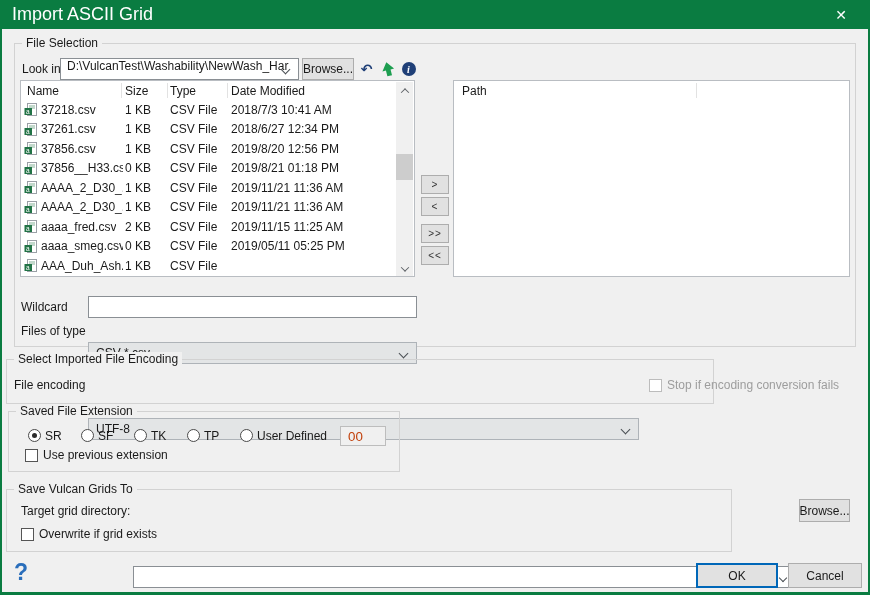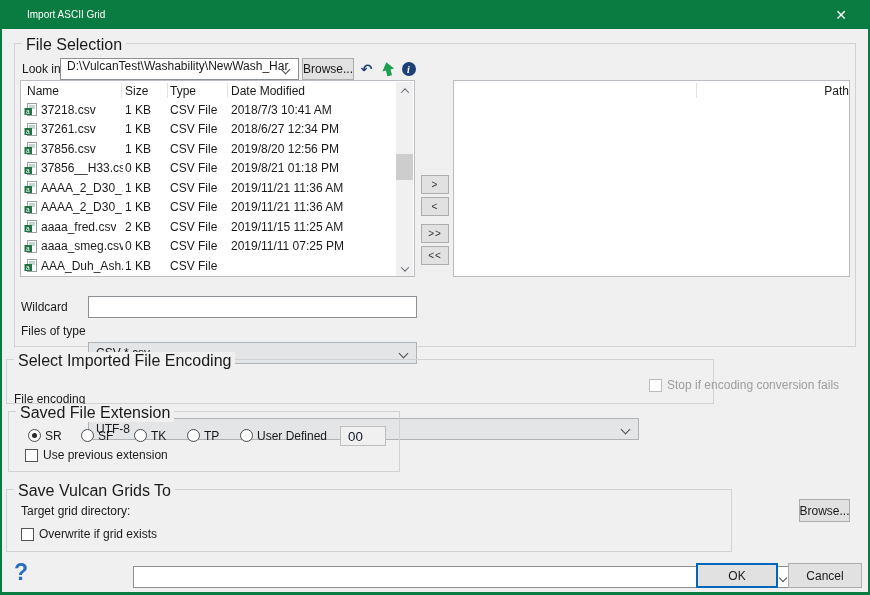--- a/index.html
+++ b/index.html
@@ -13,35 +13,35 @@
   *{ box-sizing:border-box; margin:0; padding:0; }
   html,body{ background:#444; font-family:"Liberation Sans","DejaVu Sans",sans-serif; }
   .dialog{
     position:relative; width:870px; height:595px; background:var(--green);
     overflow:hidden; font-size:12px; color:#1a1a1a;
   }
   .titlebar{
     position:absolute; left:0; top:0; width:870px; height:29px;
     background:var(--green); color:#fff; display:flex; align-items:center;
   }
-  .titlebar .title{ margin-left:27px; font-size:10px; }
+  .titlebar .title{ margin-left:12px; font-size:18px; }
   .titlebar .close{
     position:absolute; right:14px; top:0; height:29px; width:30px;
     display:flex; align-items:center; justify-content:center;
     color:#fff; font-size:14px; cursor:default;
   }
   .body{
     position:absolute; left:2px; top:29px; width:866px; height:563px;
     background:#f0f0f0;
   }
   .abs{ position:absolute; }
   .group{ position:absolute; border:1px solid #d2d2d2; }
   .group .glabel{
     position:absolute; top:-8px; left:7px; background:#f0f0f0; padding:0 4px;
-    font-size:16px; white-space:nowrap;
+    font-size:12px; white-space:nowrap;
   }
   .lbl{ line-height:22px; white-space:nowrap; }
   
   .tinput{
     background:#fff; border:1px solid #8a8f94; height:22px;
     padding:0 5px; line-height:20px;
   }
   .combo-white{
     background:#fff; border:1px solid #8a8f94; height:22px;
     display:flex; padding:0 22px 0 6px; position:relative;
@@ -88,21 +88,21 @@
   .schev.down{ transform:rotate(45deg) translate(-1px,-1px); }
   .sthumb{ position:absolute; left:0; width:17px; background:#cdcdcd; }
   
   .cb{ width:13px; height:13px; background:#fff; border:1px solid #555; display:inline-block; }
   .cb.disabled{ border-color:#bcbcbc; }
   .radio{ width:13px; height:13px; border:1px solid #4a4a4a; border-radius:50%; background:#fff; position:relative; display:inline-block; }
   .radio.sel::after{ content:""; position:absolute; left:3px; top:3px; width:5px; height:5px; border-radius:50%; background:#2b2b2b; }
   .ritem{ position:absolute; display:flex; align-items:center; gap:4px; height:15px; }
   .cbrow{ display:flex; align-items:center; gap:5px; position:absolute; }
   .graytext{ color:#9d9d9d; }
-  .dinput{ background:#f0f0f0; border:1px solid #bdbdbd; color:#0f172a; height:20px; line-height:18px; padding:0 7px; }
+  .dinput{ background:#f0f0f0; border:1px solid #bdbdbd; color:#c2410c; height:20px; line-height:18px; padding:0 7px; }
   
   .tool{ position:absolute; top:31px; width:17px; height:18px; display:flex; align-items:center; justify-content:center; }
   .undo{ color:var(--navy); font-family:"DejaVu Sans",sans-serif; font-size:14px; font-weight:bold; }
   .info{ width:14px; height:14px; border-radius:50%; background:var(--navy); color:#fff;
          font-size:10px; font-weight:bold; font-style:italic; display:flex; align-items:center; justify-content:center;
          font-family:"Liberation Serif","DejaVu Serif",serif; }
   .help{ color:var(--help-blue); font-size:23px; font-weight:bold; }
 </style>
 </head>
 <body>
@@ -259,21 +259,21 @@
                 <rect x="3.5" y="0.5" width="9" height="12" fill="#ffffff" stroke="#9aa0a6"></rect>
                 <rect x="5" y="2.5" width="6" height="1" fill="#217346" opacity="0.55"></rect>
                 <rect x="5" y="4.5" width="6" height="1" fill="#217346" opacity="0.55"></rect>
                 <rect x="0.5" y="5" width="7.5" height="7" fill="#217346"></rect>
                 <text x="2" y="10.7" font-size="6.5" fill="#ffffff" font-family="sans-serif">a</text>
               </svg>
               <span class="fname">aaaa_smeg.csv</span>
             </span>
             <span class="cell">0 KB</span>
             <span class="cell">CSV File</span>
-            <span class="cell">2019/11/11 07:25 PM</span>
+            <span class="cell">2019/05/11 05:25 PM</span>
           </div>
           <div class="frow">
             <span class="cell cname">
               <svg width="13" height="13" viewBox="0 0 13 13">
                 <rect x="3.5" y="0.5" width="9" height="12" fill="#ffffff" stroke="#9aa0a6"></rect>
                 <rect x="5" y="2.5" width="6" height="1" fill="#217346" opacity="0.55"></rect>
                 <rect x="5" y="4.5" width="6" height="1" fill="#217346" opacity="0.55"></rect>
                 <rect x="0.5" y="5" width="7.5" height="7" fill="#217346"></rect>
                 <text x="2" y="10.7" font-size="6.5" fill="#ffffff" font-family="sans-serif">a</text>
               </svg>
@@ -301,38 +301,38 @@
         <span>&lt;</span>
       </div>
     <div class="abs btn xferbtn" style="left:419px; top:195px; width:28px; height:19px;">
         <span>&gt;&gt;</span>
       </div>
     <div class="abs btn xferbtn" style="left:419px; top:217px; width:28px; height:19px;">
         <span>&lt;&lt;</span>
       </div>
 
     <div class="listbox" style="left:451px; top:51px; width:397px; height:197px;">
-      <div class="lheader" style="grid-template-columns:auto;text-align:right;">
+      <div class="lheader" style="grid-template-columns:auto;">
         <span class="h" style="padding-left:8px;">Path</span>
         <span class="vdiv" style="left:242px;"></span>
       </div>
     </div>
 
     <span class="abs lbl" style="left:19px; top:267px;">Wildcard</span>
     <input class="abs tinput" style="left: 86px; top: 267px; width: 329px;" value="">
     <span class="abs lbl" style="left:19px; top:291px;">Files of type</span>
     <div class="abs combo-gray" style="left:86px; top:291px; width:329px;">
       <span>CSV *.csv</span>
       <span class="chev"></span>
     </div>
 
     <div class="group" style="left:4px; top:330px; width:708px; height:45px;">
       <span class="glabel">Select Imported File Encoding</span>
     </div>
-    <span class="abs lbl" style="left:12px; top:359px;">File encoding</span>
+    <span class="abs lbl" style="left:12px; top:345px;">File encoding</span>
     <div class="abs combo-gray" style="left:86px; top:345px; width:551px;text-align:right;">
       <span>UTF-8</span>
       <span class="chev"></span>
     </div>
     <div class="cbrow" style="left:647px; top:349px;">
       <span class="cb disabled"></span>
       <span class="graytext">Stop if encoding conversion fails</span>
     </div>
 
     <div class="group" style="left:6px; top:382px; width:392px; height:61px;">

